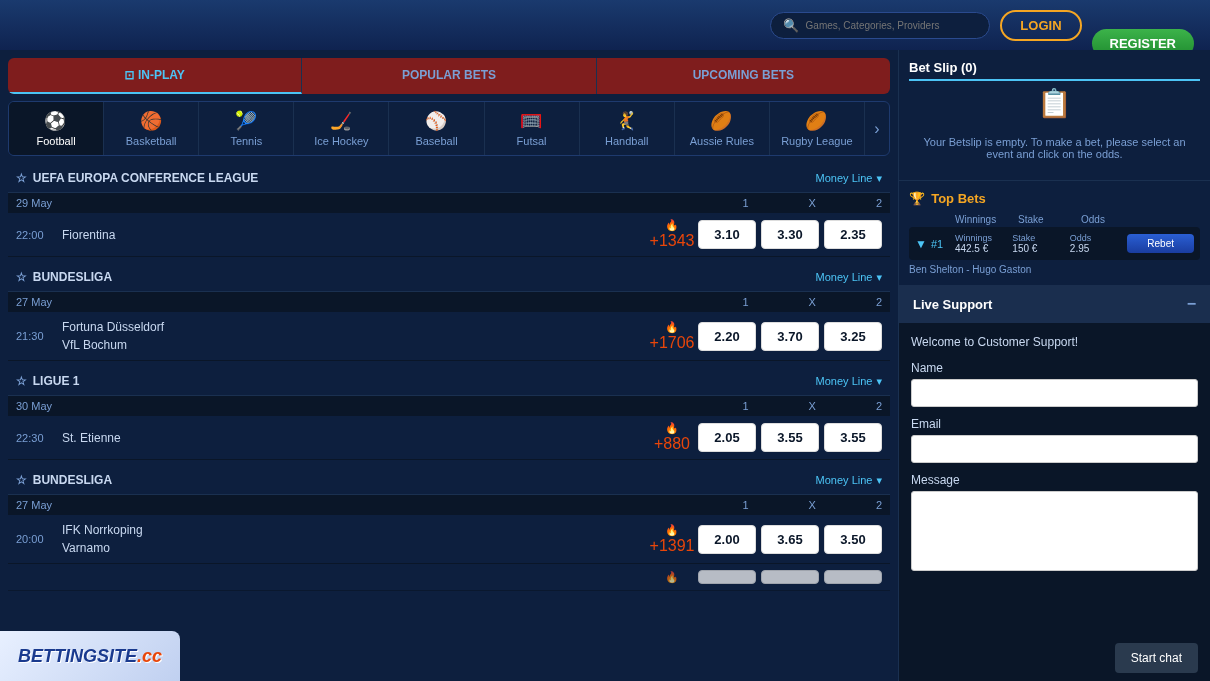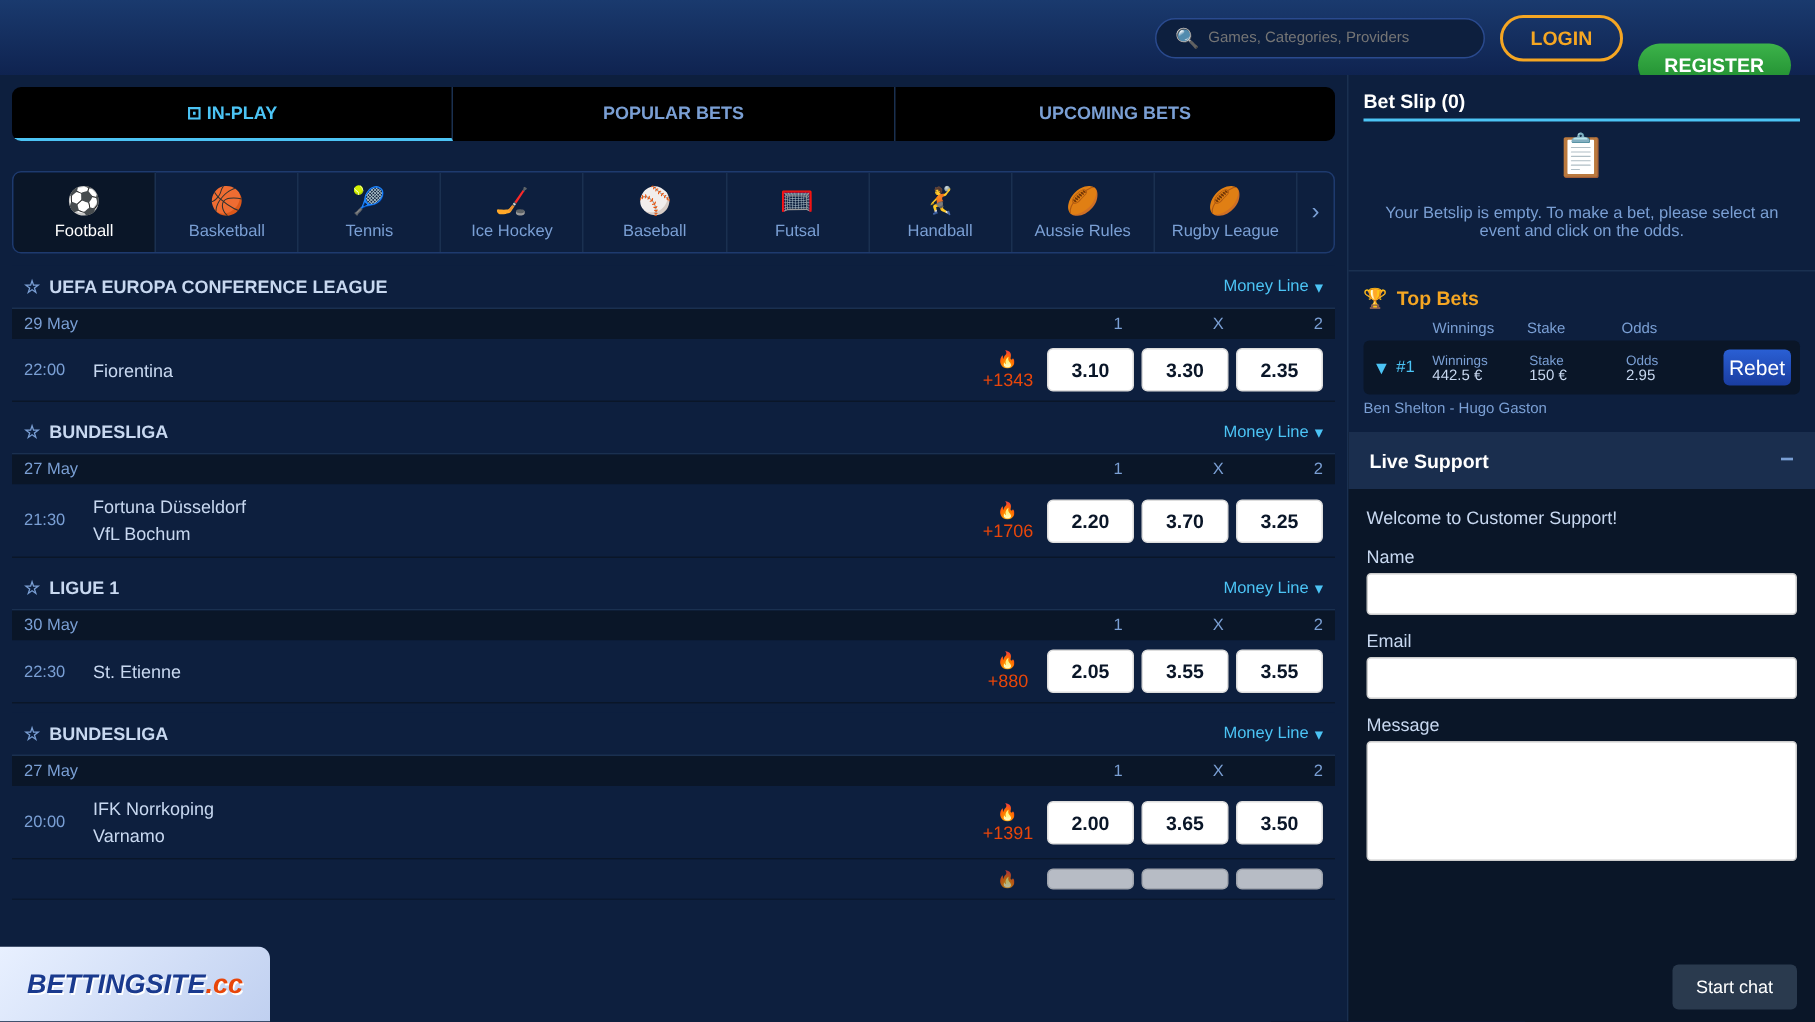--- a/index.html
+++ b/index.html
@@ -73,24 +73,24 @@
     .content-area {
       flex: 1;
       background: #0d1f3e;
       overflow-y: auto;
       padding: 8px;
     }
 
     
     .tabs-row {
       display: flex;
-      background: #000000;
+      background: #7f1d1d;
       border-radius: 6px;
       overflow: hidden;
-      margin-bottom: 20px;
+      margin-bottom: 7px;
     }
     .tab-item {
       flex: 1;
       text-align: center;
       padding: 10px 5px;
       font-size: 12px;
       font-weight: bold;
       color: #7a9fd4;
       cursor: pointer;
       border-right: 1px solid #1a3050;
@@ -181,21 +181,21 @@
     .team-name { font-size: 12px; color: #c8d8f0; line-height: 1.5; }
     .fire-badge {
       background: none;
       color: #e8460a;
       font-size: 11px;
       display: flex;
       flex-direction: column;
       align-items: center;
       width: 40px;
     }
-    .fire-badge .count { color: #e8460a; font-size: 12px; }
+    .fire-badge .count { color: #e8460a; font-size: 16px; }
     .odds-group { display: flex; gap: 5px; }
     .odds-btn {
       background: #fff;
       color: #0a1628;
       border: 1px solid #ddd;
       border-radius: 4px;
       padding: 6px 8px;
       font-size: 13px;
       font-weight: bold;
       cursor: pointer;
@@ -248,22 +248,22 @@
       margin-bottom: 4px;
     }
     .tb-rank { color: #4cc4f5; font-size: 11px; width: 20px; }
     .tb-col { font-size: 10px; color: #c8d8f0; flex: 1; }
     .tb-col-label { color: #7a9fd4; font-size: 9px; }
     .rebet-btn {
       background: linear-gradient(180deg, #2a5fd4, #1a3da0);
       color: #fff;
       border: none;
       border-radius: 4px;
-      padding: 4px 4px;
-      font-size: 14px;
+      padding: 4px 20px;
+      font-size: 10px;
       cursor: pointer;
     }
     .tb-player { font-size: 10px; color: #7a9fd4; margin-top: 2px; }
 
     
     .live-support {
       background: #0a1628;
       flex: 1;
       display: flex;
       flex-direction: column;

